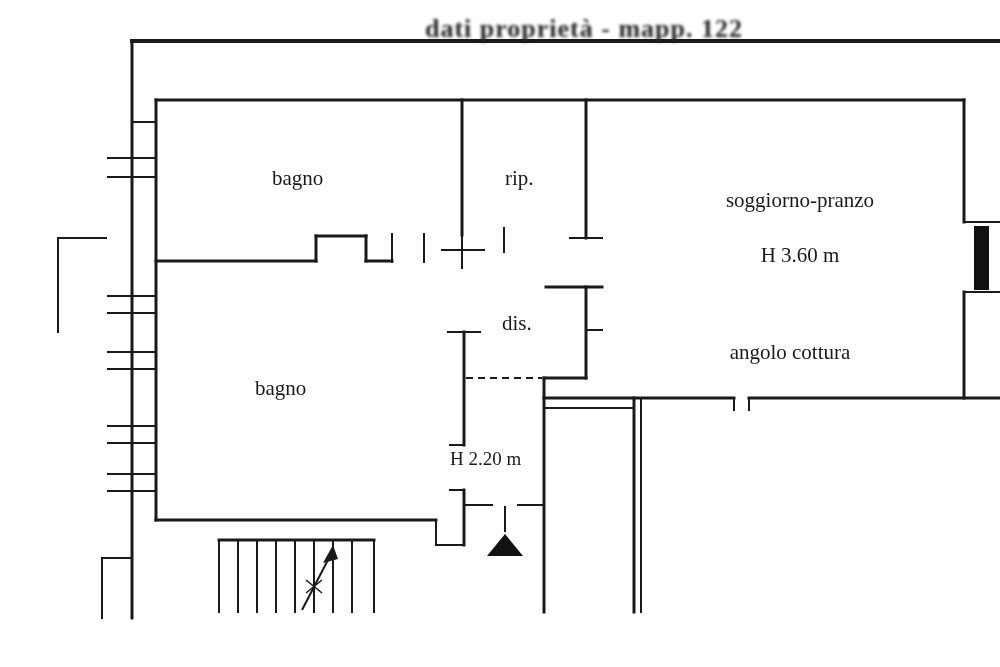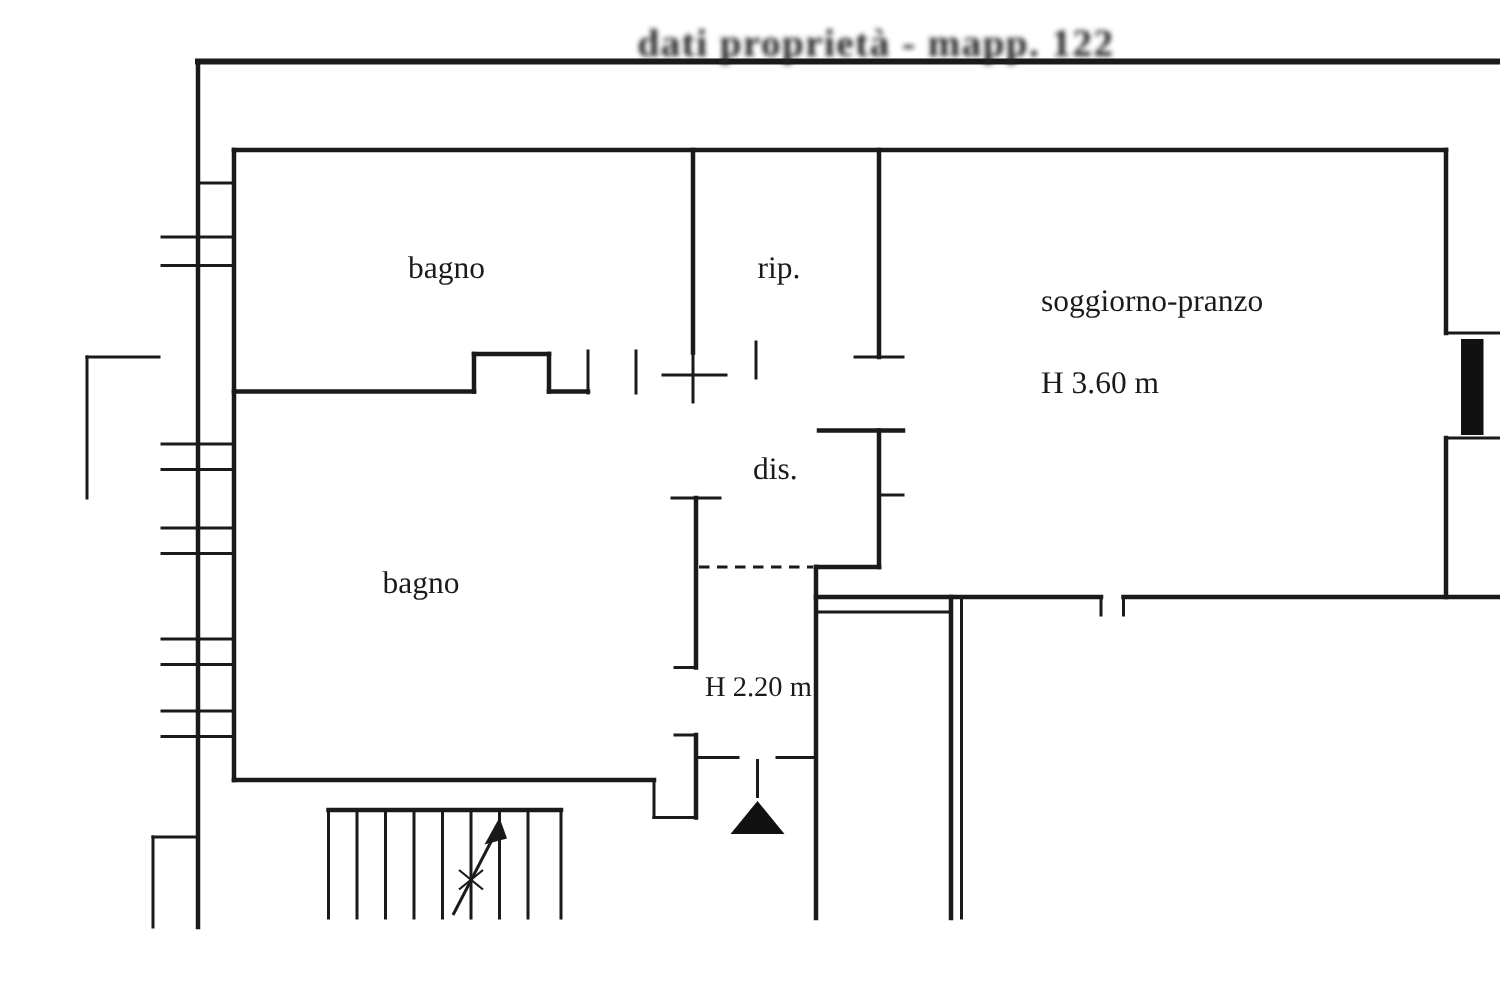--- a/index.html
+++ b/index.html
@@ -2,21 +2,21 @@
 <html><head>
 <meta charset="utf-8">
 <style>
   html,body{margin:0;padding:0;background:#ffffff;}
   #stage{
     position:relative;width:1000px;height:667px;background:#ffffff;
     font-family:Liberation Serif, serif;color:#1a1a1a;overflow:hidden;margin-left:44px;
   }
   #plan-svg{position:absolute;left:0;top:0;}
   .lbl{position:absolute;color:#1a1a1a;white-space:nowrap;}
-  .lbl.center{}
+  .lbl.center{text-align:center;}
   #header-title{
     position:absolute;left:300px;top:14px;width:480px;height:30px;
     text-align:center;font-size:26px;font-weight:bold;color:#242424;
     filter:blur(1.7px);letter-spacing:1px;overflow:hidden;
   }
   .room-label{font-size:21px;}
   .small-label{font-size:19px;}
 </style>
 </head>
 <body>
@@ -137,20 +137,21 @@
   <div id="header-title">dati proprietà - mapp. 122</div>
 
   <div class="lbl room-label" style="left:228px;top:166px;">bagno</div>
 
   <div class="lbl room-label" style="left:461px;top:166px;">rip.</div>
 
   <div class="lbl room-label center" style="left:650px;top:188px;width:212px;">soggiorno-pranzo</div>
 
   <div class="lbl room-label center" style="left:650px;top:243px;width:212px;">H 3.60 m</div>
 
+  <div class="lbl room-label center" style="left:640px;top:340px;width:212px;">angolo cottura</div>
 
-  <div class="lbl room-label" style="left:458px;top:300px;">dis.</div>
+  <div class="lbl room-label" style="left:458px;top:311px;">dis.</div>
 
   <div class="lbl room-label" style="left:211px;top:376px;">bagno</div>
 
-  <div class="lbl small-label" style="left:426px;top:448px;">H 2.20 m</div>
+  <div class="lbl small-label" style="left:406px;top:448px;">H 2.20 m</div>
 
 </div>
 
 </body></html>

